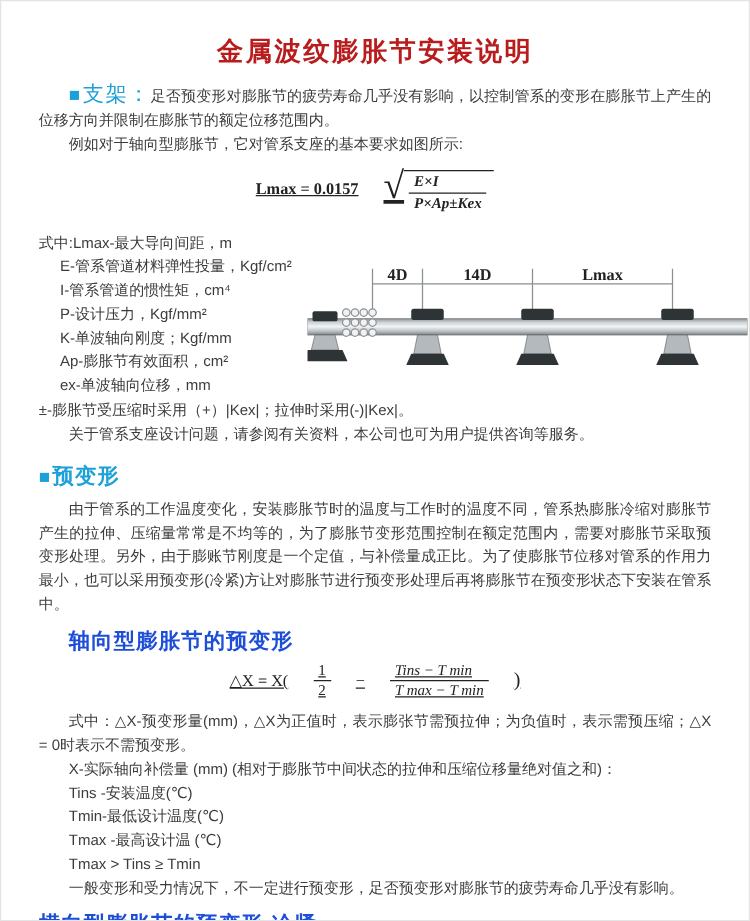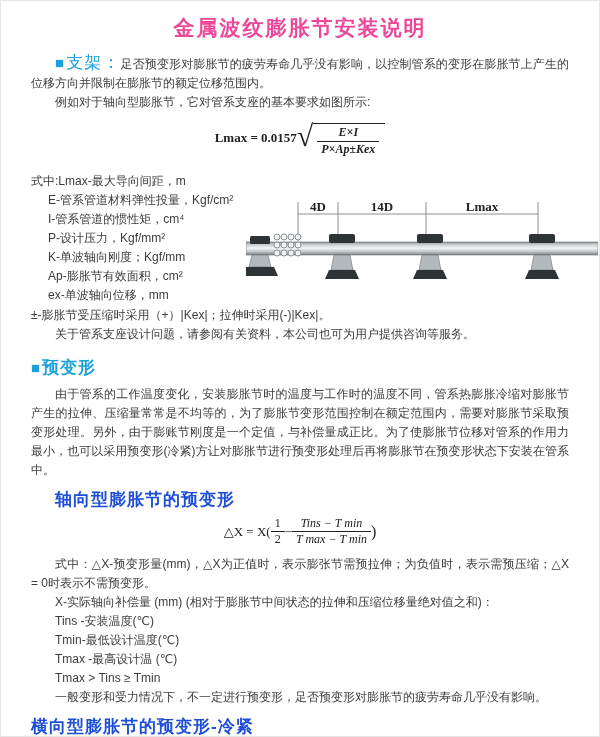--- a/index.html
+++ b/index.html
@@ -3,42 +3,42 @@
 <meta charset="utf-8">
 <style>
   html,body{margin:0;padding:0;background:#fff;}
   .page{
     width:600px;height:737px;box-sizing:border-box;position:relative;
     background:#fff;border:1px solid #e4e4e4;overflow:hidden;
     font-family:"Liberation Sans","DejaVu Sans",sans-serif;color:#3c3c3c;
   }
   .content{padding:0 30px;}
   h1.title{
-    font-size:21px;font-weight:bold;color:#ec4899;text-align:center;
-    margin:13px 0 11px;letter-spacing:2px;
+    font-size:21px;font-weight:bold;color:#b91c1c;text-align:center;
+    margin:26px 0 11px;letter-spacing:2px;
   }
   p.body{font-size:12px;line-height:19px;margin:0;text-align:justify;color:#3c3c3c;}
   .indent2{text-indent:2em;}
   .blue{color:#1ba0d8;}
   .sec-head{font-size:17px;font-weight:normal;letter-spacing:1px;}
   .sq{font-size:15px;margin-right:1px;}
   h2.section{
     font-size:17px;font-weight:bold;color:#1ba0d8;margin:12px 0 6px;letter-spacing:1px;
   }
   h3.sub{
     font-size:17px;font-weight:bold;color:#1d4ed8;margin:8px 0 6px;letter-spacing:1px;
   }
   h3.sub.ind{margin-left:24px;}
   
   .formula{
     font-family:"Liberation Serif","DejaVu Serif",serif;font-size:13px;color:#222;
-    display:flex;align-items:center;justify-content:center;gap:0;
+    display:flex;align-items:center;justify-content:center;gap:20px;text-decoration:underline;
   }
   .formula.lmax{margin:8px 0 4px 0;font-weight:bold;}
-  .frac{display:inline-flex;flex-direction:column;text-align:center;vertical-align:middle;font-size:12px;line-height:1.15;}
+  .frac{display:inline-flex;flex-direction:column;vertical-align:middle;font-size:12px;line-height:1.15;}
   .frac .num{border-bottom:1px solid #222;padding:0 4px 1px;}
   .frac .den{padding:1px 4px 0;}
   .sqrt{display:inline-flex;align-items:flex-start;}
   .sqrt .rad{font-size:30px;line-height:0.9;font-weight:normal;transform:translateY(2px);}
   .sqrt .radicand{border-top:1.6px solid #222;padding:2px 6px 0 4px;margin-top:3px;}
   .radicand .frac .num{border-bottom:1px solid #222;}
   .it{font-style:italic;}
   .paren{font-size:16px;}
   
   .two-col{position:relative;height:134px;margin-top:15px;}

